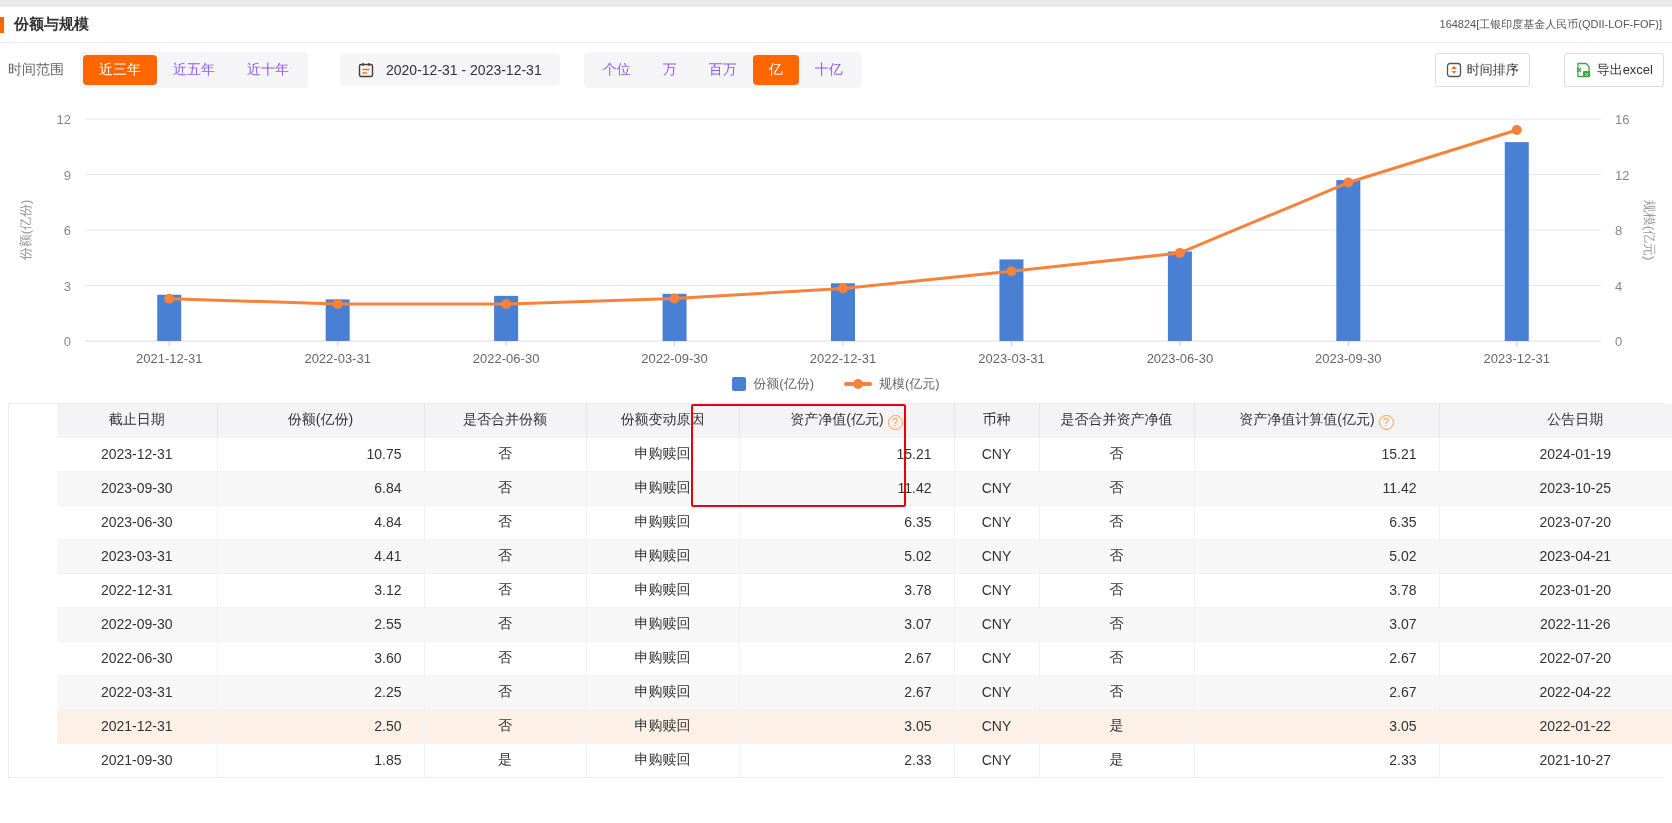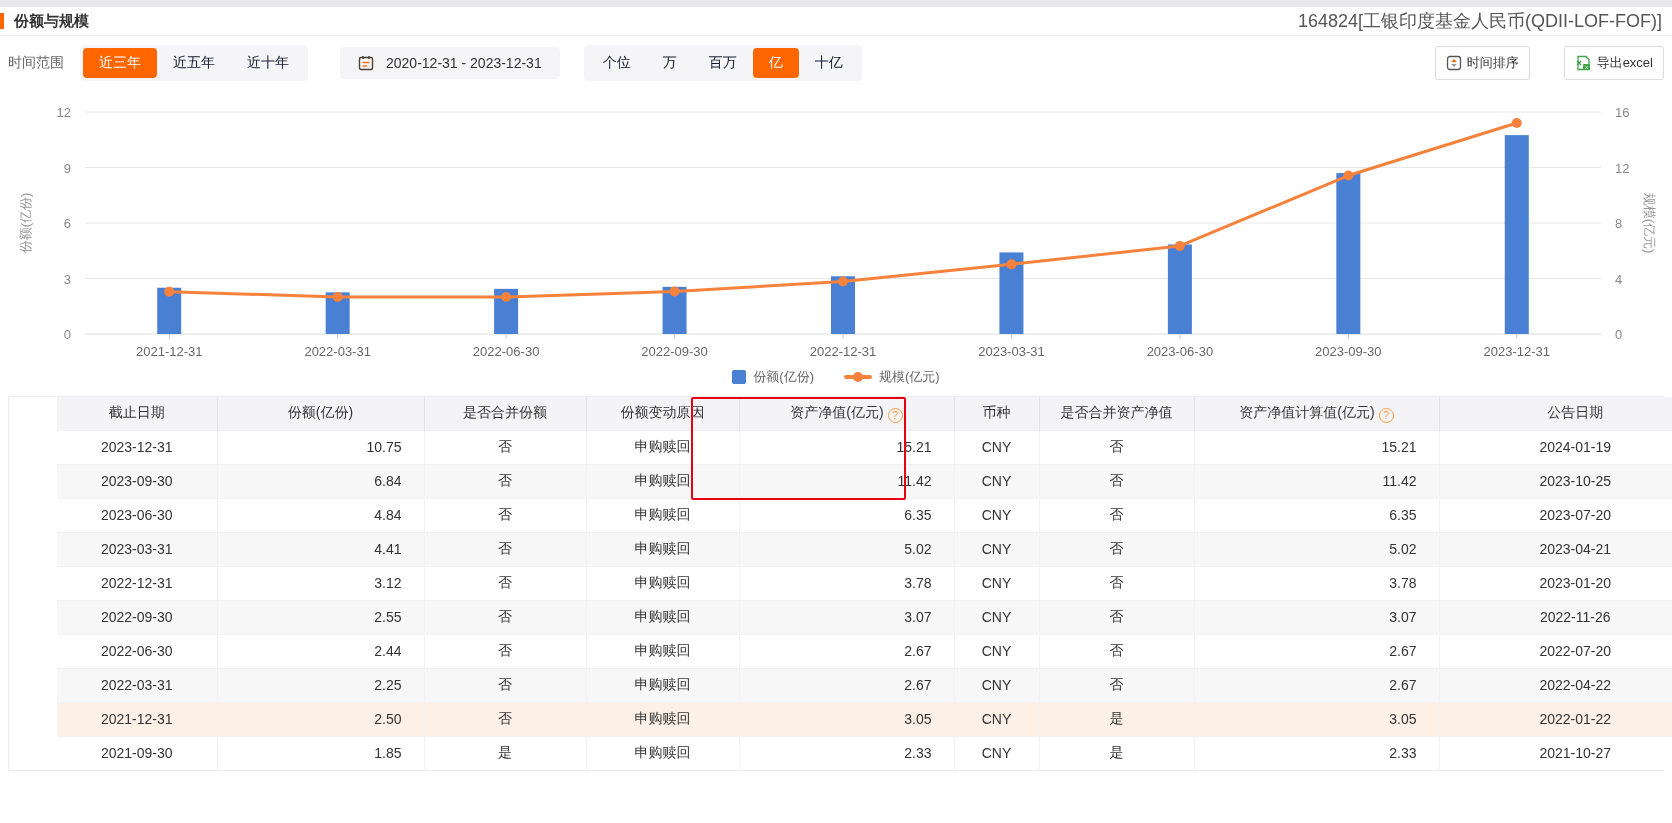--- a/index.html
+++ b/index.html
@@ -4,30 +4,30 @@
 <style>
   * { box-sizing: border-box; }
   html,body { margin:0; padding:0; }
   body {
     width:1672px; height:823px; background:#fff; overflow:hidden;
     font-family:"Liberation Sans","DejaVu Sans",sans-serif; color:#333;
   }
   .top-strip { height:7px; background:#e9e9eb; }
 
   .page-header { display:flex; justify-content:space-between; align-items:center;
-    height:29px; padding-right:10px; border-bottom:1px solid #f0f0f0; }
+    height:36px; padding-right:10px; border-bottom:1px solid #f0f0f0; }
   .title-wrap { display:flex; align-items:center; }
   .accent-bar { width:4px; height:16px; background:#ff6600; margin-right:10px; }
   .page-title { font-size:15px; font-weight:bold; color:#333; }
-  .fund-name { font-size:18px; color:#555; }
+  .fund-name { font-size:11px; color:#555; }
 
   .toolbar { display:flex; align-items:center; padding:9px 8px; }
   .tb-label { font-size:14px; color:#666; margin-right:16px; }
   .group { display:flex; align-items:flex-start; background:#f5f5f7; border-radius:4px; padding:3px; }
-  .group .btn { font-size:14px; color:#0f172a; padding:6px 16px; border-radius:4px; cursor:pointer; white-space:nowrap; }
+  .group .btn { font-size:14px; color:#8b5cf6; padding:6px 16px; border-radius:4px; cursor:pointer; white-space:nowrap; }
   .group .btn.sel { background:#ff6600; color:#fff; }
   .date-box { display:flex; align-items:center; background:#f5f5f7; border-radius:4px;
     padding:8px 18px; font-size:14px; color:#333; margin-left:32px; }
   .date-box svg { margin-right:12px; }
   .unit-group { margin-left:24px; }
   .spacer { flex:1; }
   .out-btn { display:flex; align-items:center; gap:5px; border:1px solid #dcdcdc; background:#fff;
     border-radius:3px; padding:7px 10px; font-size:13px; color:#333; cursor:pointer; margin-left:34px; }
 
   .chart-wrap { padding:2px 8px 0; }
@@ -271,21 +271,21 @@
           <td>否</td>
           <td>申购赎回</td>
           <td class="num">3.07</td>
           <td>CNY</td>
           <td>否</td>
           <td class="num">3.07</td>
           <td>2022-11-26</td>
         </tr>
         <tr>
           <td>2022-06-30</td>
-          <td class="num">2.44</td>
+          <td class="num">3.60</td>
           <td>否</td>
           <td>申购赎回</td>
           <td class="num">2.67</td>
           <td>CNY</td>
           <td>否</td>
           <td class="num">2.67</td>
           <td>2022-07-20</td>
         </tr>
         <tr class="alt">
           <td>2022-03-31</td>

